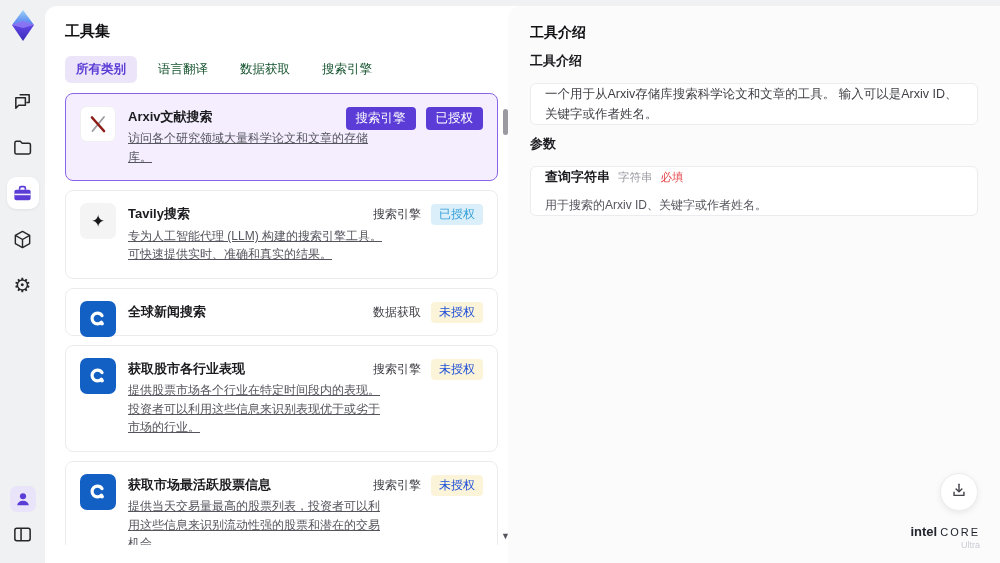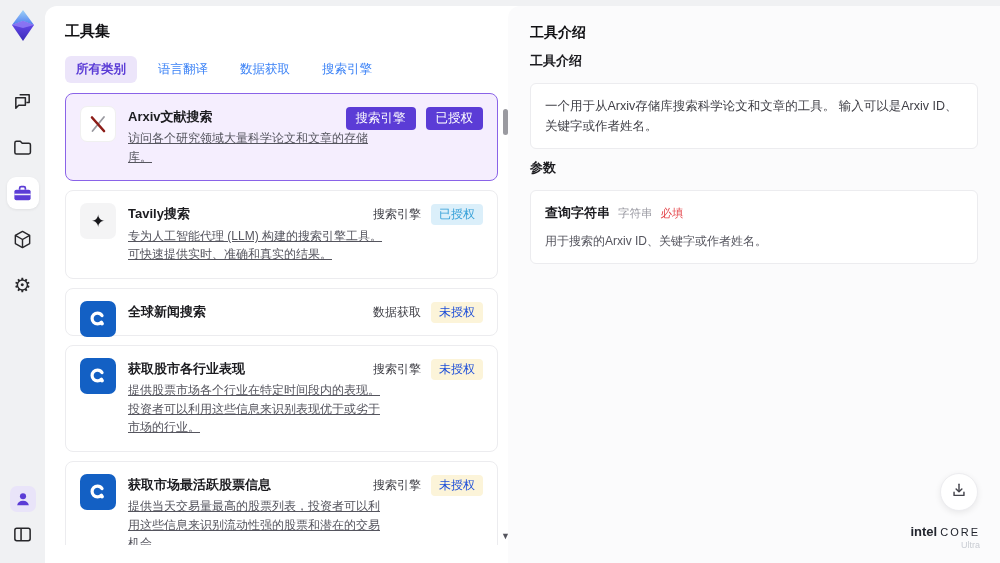--- a/index.html
+++ b/index.html
@@ -28,21 +28,21 @@
 
   
   .main-panel {
     position:absolute; left:45px; top:6px; width:487px; bottom:0;
     background:#ffffff; border-radius:12px 12px 0 0;
     padding:16px 22px 0 20px;
   }
   .page-title { font-size:15px; font-weight:bold; color:#111114; }
   .tabs { display:flex; align-items:center; gap:10px; margin-top:15px; }
   .tab {
-    font-size:12.5px; color:#3b82f6; padding:5px 11px; border-radius:6px; cursor:pointer;
+    font-size:12.5px; color:#14532d; padding:5px 11px; border-radius:6px; cursor:pointer;
     white-space:nowrap;
   }
   .tab.active { background:#ece5fa; color:#5b3cd6; font-weight:bold; }
 
   .tool-list { margin-top:10px; position:relative; height:452px; overflow:hidden;
     display:flex; flex-direction:column; gap:9px; padding-right:12px; }
 
   .tool-card {
     position:relative; background:#fff; border:1px solid #ececef; border-radius:8px;
     padding:14px 14px; flex-shrink:0;
@@ -71,21 +71,21 @@
 
   
   .detail-panel {
     position:absolute; left:508px; top:6px; right:0; bottom:0;
     background:#fbfbfc; border-radius:12px 0 0 0; padding:18px 22px;
   }
   .detail-title { font-size:14px; font-weight:bold; color:#111114; }
   .section-heading { font-size:13px; font-weight:bold; color:#1b1b1f; margin-top:10px; }
   .detail-box {
     margin-top:13px; background:#fff; border:1px solid #ececef; border-radius:6px;
-    padding:12px 14px; font-size:12.5px; color:#3f3f46; line-height:1.6;
+    padding:0 14px; font-size:12.5px; color:#3f3f46; line-height:1.6;
   }
   .param-head { display:flex; align-items:baseline; }
   .param-name { font-size:13px; font-weight:bold; color:#1b1b1f; }
   .param-type { font-size:11.5px; color:#9a9aa3; margin-left:8px; }
   .param-required { font-size:11.5px; color:#e5484d; margin-left:8px; }
   .param-desc { font-size:12px; color:#55555e; margin-top:8px; }
 
   
   .download-fab {
     position:absolute; right:22px; bottom:52px; width:38px; height:38px; border-radius:50%;

